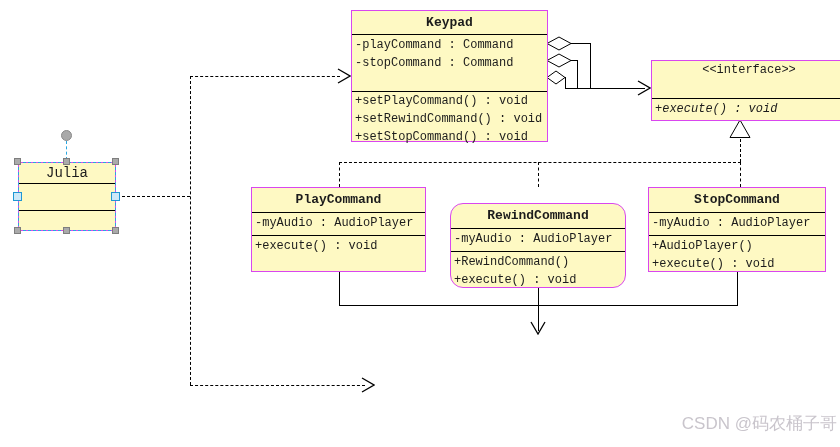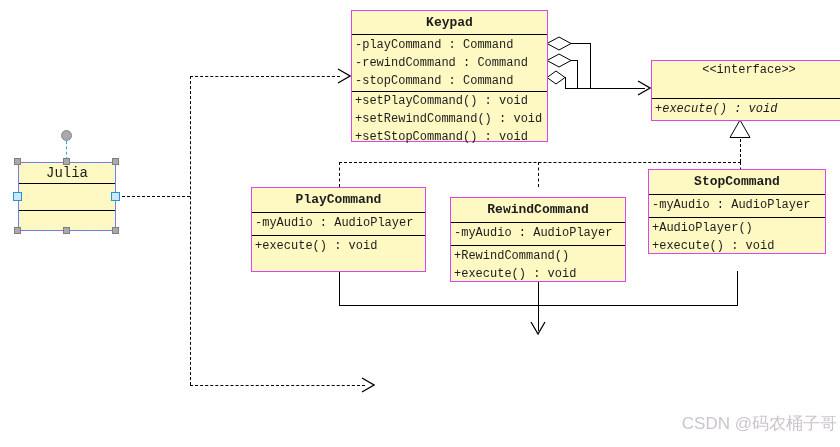--- a/index.html
+++ b/index.html
@@ -24,22 +24,22 @@
   #command .c-title{height:37px;}
   #command .stereo{font-weight:normal;font-size:12px;line-height:18px;height:18px;}
   #command .tname{font-size:13px;line-height:18px;height:18px;margin-top:48px;}
   #command .c-methods .row{height:21px;line-height:21px;font-style:italic;}
   
   .cmdbox .c-title{height:24px;line-height:24px;}
   .cmdbox .c-attrs{height:22px;}
   .cmdbox .c-attrs .row{height:21px;line-height:21px;}
   .cmdbox .c-methods{padding-top:1px;}
   #play{left:251px;top:187px;width:175px;height:85px;}
-  #rewind{left:450px;top:197px;width:176px;height:85px;}
-  #stop{left:648px;top:169px;width:178px;height:85px;}
+  #rewind{left:450px;top:203px;width:176px;height:85px;border-radius:13px;}
+  #stop{left:648px;top:187px;width:178px;height:85px;}
   
   #audio{left:375px;top:335px;width:327px;height:103px;}
   #audio .c-title{height:23px;line-height:23px;}
   #audio .c-attrs{height:23px;}
   #audio .c-methods{padding-top:1px;}
   
   #julia{left:18px;top:162px;width:98px;height:69px;}
   #julia .c-title{height:20px;line-height:20px;font-weight:normal;font-size:14px;}
   #julia .mid{height:26px;border-bottom:1px solid #000;}
   .sel-border{position:absolute;left:18px;top:162px;width:98px;height:69px;box-sizing:border-box;
@@ -104,21 +104,20 @@
   <div class="hline" style="left:339px;top:305px;width:399px;"></div>
   <div class="vline" style="left:538px;top:271px;height:60px;"></div>
   <svg class="glyph" style="left:530px;top:321px;" width="16" height="14">
     <polyline points="1,1 8,13 15,1" fill="none" stroke="#000" stroke-width="1.3"></polyline>
   </svg>
 
   <div class="box" id="keypad">
     <div class="c-title">Keypad</div>
     <div class="c-attrs">
       <div class="row">-playCommand : Command</div>
-      <div class="row">-rewindCommand : Command</div>
       <div class="row">-stopCommand : Command</div>
     </div>
     <div class="c-methods">
       <div class="row">+setPlayCommand() : void</div>
       <div class="row">+setRewindCommand() : void</div>
       <div class="row">+setStopCommand() : void</div>
     </div>
   </div>
 
   <div class="box" id="command">

